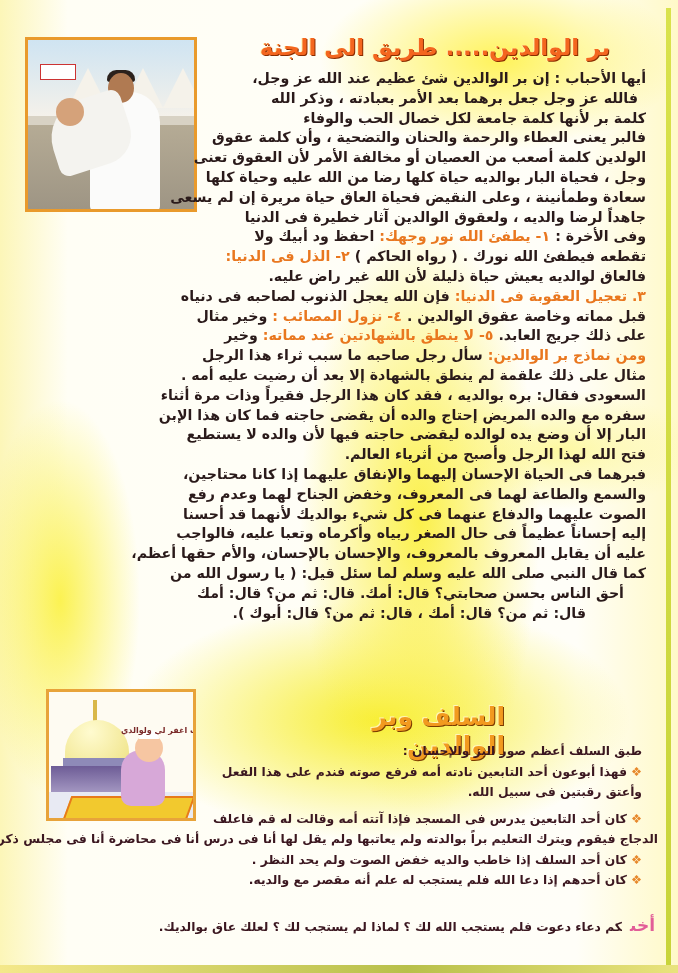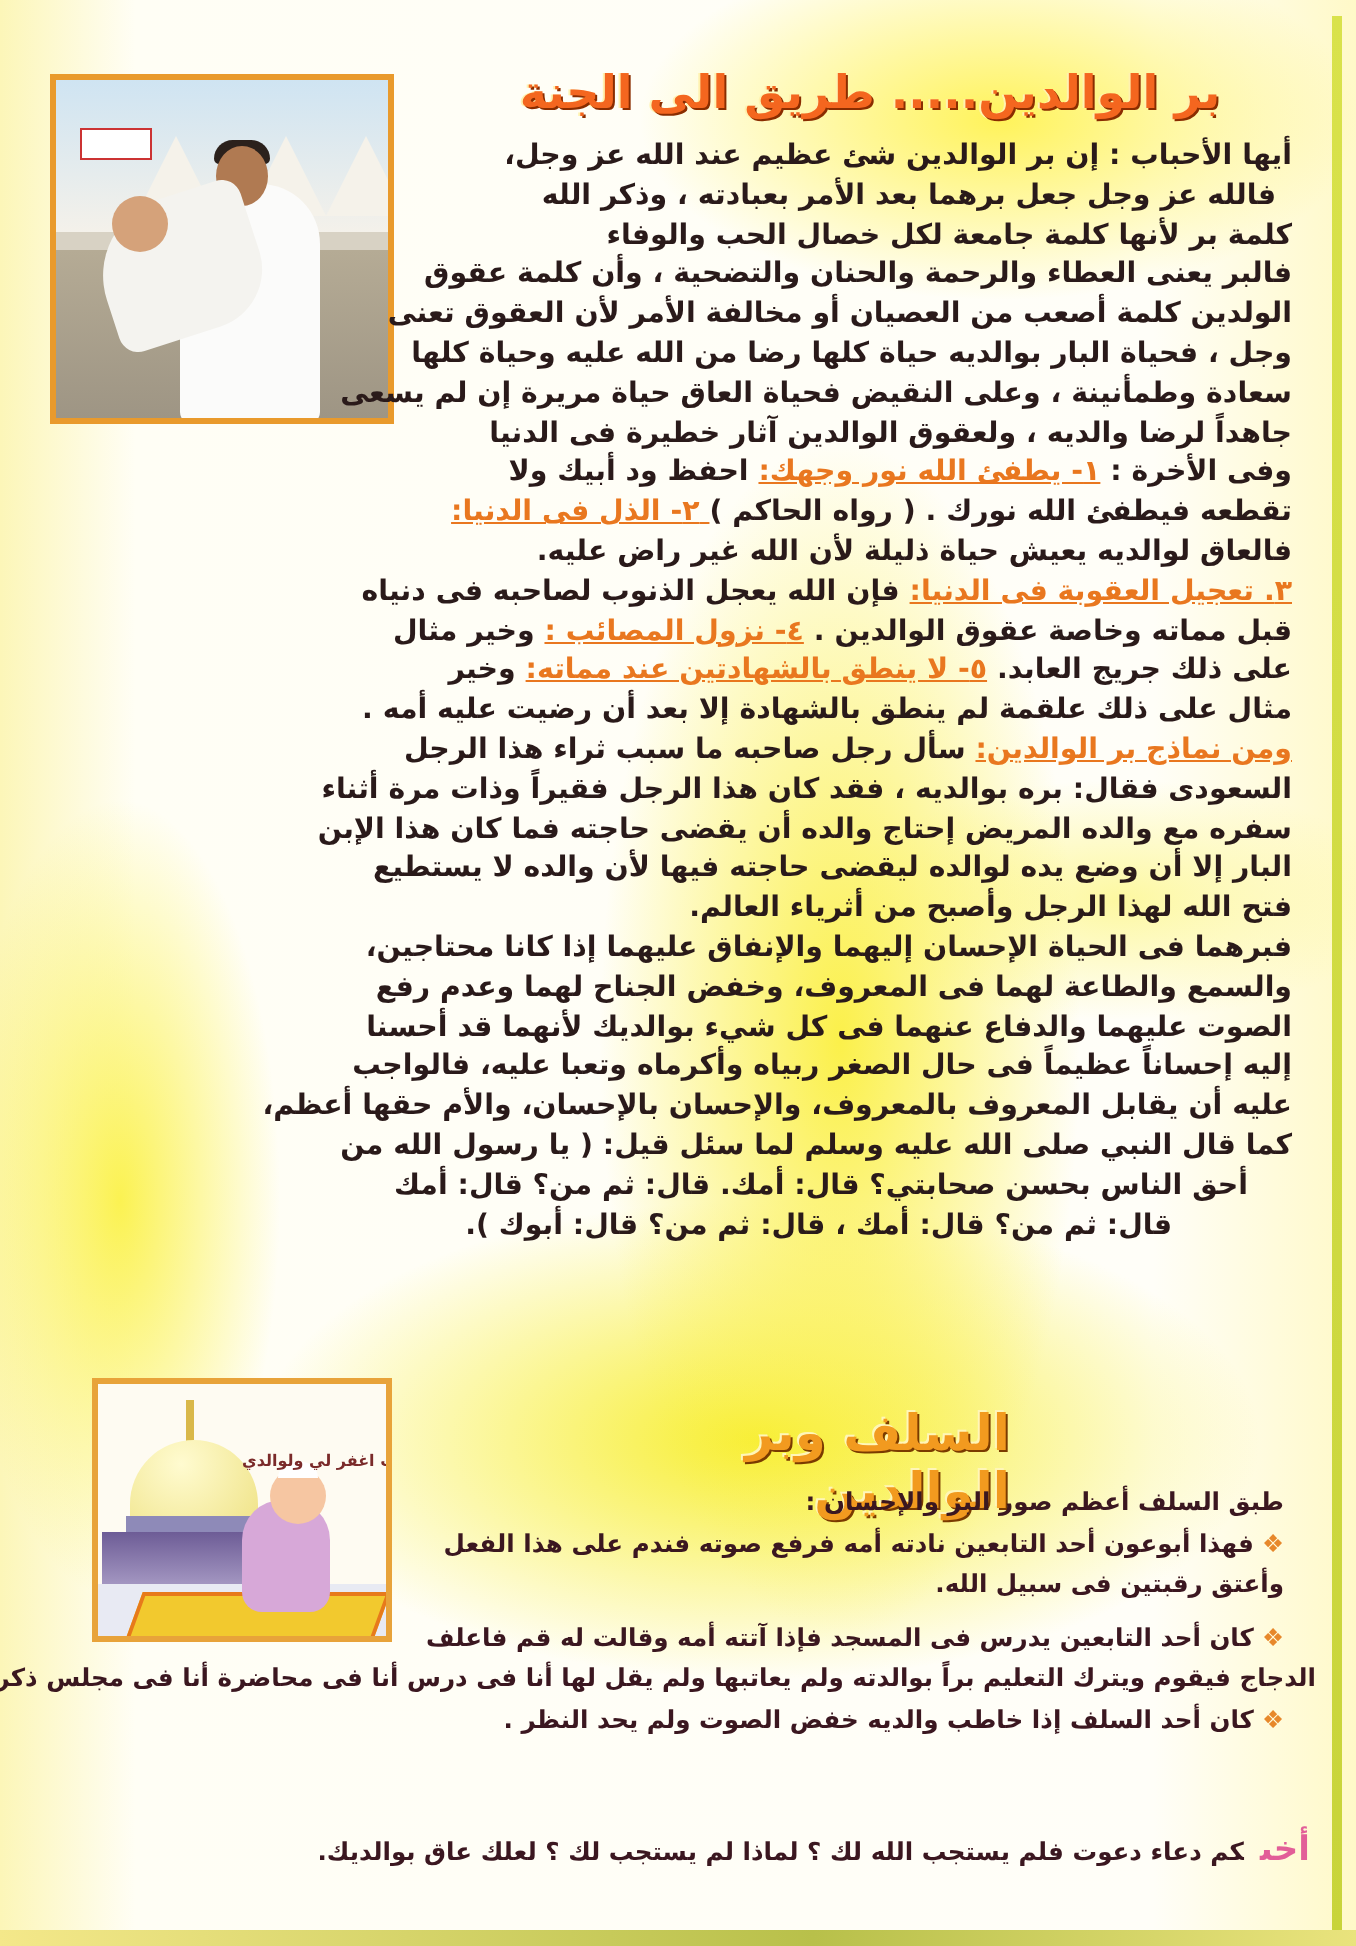--- a/index.html
+++ b/index.html
@@ -24,21 +24,21 @@
     .photo .ground{position:absolute;left:0;bottom:0;width:100%;height:50%;background:linear-gradient(#b5ab95,#9e9584);}
     .photo .man{position:absolute;left:62px;top:52px;width:70px;height:120px;background:#fbfbfa;border-radius:30px 30px 6px 6px;}
     .photo .head{position:absolute;left:80px;top:33px;width:26px;height:30px;border-radius:50%;background:#b07a52;}
     .photo .hair{position:absolute;left:79px;top:30px;width:28px;height:12px;border-radius:14px 14px 4px 4px;background:#2b211c;}
     .photo .old{position:absolute;left:22px;top:58px;width:80px;height:70px;background:#f4f3ef;border-radius:40px 10px 30px 10px;transform:rotate(-18deg);}
     .photo .oldhead{position:absolute;left:28px;top:58px;width:28px;height:28px;border-radius:50%;background:#d5a27a;}
     .photo .sign{position:absolute;left:12px;top:24px;width:34px;height:14px;background:#fff;border:1px solid #c33;}
     .body-text{position:absolute;direction:rtl;text-align:justify;color:#2a1a1a;font-weight:bold;}
     .main{left:42px;top:69px;width:604px;font-size:14.2px;line-height:19.8px;}
     .main p{margin:0;text-align-last:right;}
-    .hl{color:#e9771f;text-decoration:underline;}
+    .hl{color:#e9771f;}
     .sub-title{position:absolute;left:275px;top:702px;width:230px;font-weight:bold;font-size:25px;color:#f29a1f;direction:rtl;
       text-shadow:1px 1px 0 #7a3b00,-1px -1px 0 #fff6b8;}
     .kid{position:absolute;left:46px;top:689px;width:150px;height:132px;border:3px solid #e8a33a;box-sizing:border-box;background:#fefbf2;overflow:hidden;}
     .kid .dome{position:absolute;left:16px;top:28px;width:64px;height:40px;border-radius:32px 32px 0 0;background:radial-gradient(circle at 40% 30%,#fffbd0,#f0e48a);}
     .kid .lamp{position:absolute;left:44px;top:8px;width:4px;height:22px;background:#d9b84a;}
     .kid .base{position:absolute;left:14px;top:66px;width:70px;height:8px;background:#8e8ab8;}
     .kid .wall{position:absolute;left:2px;top:74px;width:84px;height:36px;background:linear-gradient(#6d5c96,#b7acd1);}
     .kid .clouds{position:absolute;left:0;top:100px;width:100%;height:30px;background:#e8eaf3;}
     .kid .rug{position:absolute;left:18px;top:104px;width:120px;height:20px;background:#f2c92e;transform:skewX(-20deg);border:2px solid #e77a1b;}
     .kid .body{position:absolute;left:72px;top:58px;width:44px;height:56px;background:#d7a8d8;border-radius:20px 20px 10px 10px;}
@@ -82,22 +82,22 @@
     <p>الولدين كلمة أصعب من العصيان أو مخالفة الأمر لأن العقوق تعنى</p>
     <p>وجل ، فحياة البار بوالديه حياة كلها رضا من الله عليه وحياة كلها</p>
     <p>سعادة وطمأنينة ، وعلى النقيض فحياة العاق حياة مريرة إن لم يسعى</p>
     <p>جاهداً لرضا والديه ، ولعقوق الوالدين آثار خطيرة فى الدنيا</p>
     <p><span>وفى الأخرة : </span><span class="hl">١- يطفئ الله نور وجهك:</span><span> احفظ ود أبيك ولا</span></p>
     <p><span>تقطعه فيطفئ الله نورك . ( رواه الحاكم )</span><span class="hl"> ٢- الذل فى الدنيا:</span></p>
     <p>فالعاق لوالديه يعيش حياة ذليلة لأن الله غير راض عليه.</p>
     <p><span class="hl">٣. تعجيل العقوبة فى الدنيا:</span><span> فإن الله يعجل الذنوب لصاحبه فى دنياه</span></p>
     <p><span>قبل مماته وخاصة عقوق الوالدين . </span><span class="hl"> ٤- نزول المصائب :</span><span> وخير مثال</span></p>
     <p><span>على ذلك جريج العابد. </span><span class="hl"> ٥- لا ينطق بالشهادتين عند مماته:</span><span> وخير</span></p>
+    <p><span class="hl">ومن نماذج بر الوالدين:</span><span> سأل رجل صاحبه ما سبب ثراء هذا الرجل</span></p>
     <p>مثال على ذلك علقمة لم ينطق بالشهادة إلا بعد أن رضيت عليه أمه .</p>
-    <p><span class="hl">ومن نماذج بر الوالدين:</span><span> سأل رجل صاحبه ما سبب ثراء هذا الرجل</span></p>
     <p>السعودى فقال: بره بوالديه ، فقد كان هذا الرجل فقيراً وذات مرة أثناء</p>
     <p>سفره مع والده المريض إحتاج والده أن يقضى حاجته فما كان هذا الإبن</p>
     <p>البار إلا أن وضع يده لوالده ليقضى حاجته فيها لأن والده لا يستطيع</p>
     <p>فتح الله لهذا الرجل وأصبح من أثرياء العالم.</p>
     <p>فبرهما فى الحياة الإحسان إليهما والإنفاق عليهما إذا كانا محتاجين،</p>
     <p>والسمع والطاعة لهما فى المعروف، وخفض الجناح لهما وعدم رفع</p>
     <p>الصوت عليهما والدفاع عنهما فى كل شيء بوالديك لأنهما قد أحسنا</p>
     <p>إليه إحساناً عظيماً فى حال الصغر ربياه وأكرماه وتعبا عليه، فالواجب</p>
     <p>عليه أن يقابل المعروف بالمعروف، والإحسان بالإحسان، والأم حقها أعظم،</p>
     <p>كما قال النبي صلى الله عليه وسلم لما سئل قيل: ( يا رسول الله من</p>
@@ -120,18 +120,19 @@
 
   <div class="sub-title">السلف وبر الوالدين</div>
 
   <div class="body-text salaf">
     <p class="row" style="padding-right:16px;">طبق السلف أعظم صور البر والإحسان :</p>
     <p class="row" style="padding-right:16px;"><span class="diamond">❖</span><span>فهذا أبوعون أحد التابعين نادته أمه فرفع صوته فندم على هذا الفعل</span></p>
     <p class="row" style="padding-right:16px;margin-bottom:6px;">وأعتق رقبتين فى سبيل الله.</p>
     <p class="row" style="padding-right:16px;"><span class="diamond">❖</span><span>كان أحد التابعين يدرس فى المسجد فإذا آتته أمه وقالت له قم فاعلف</span></p>
     <p class="row" style="white-space:nowrap;">الدجاج فيقوم ويترك التعليم براً بوالدته ولم يعاتبها ولم يقل لها أنا فى درس أنا فى محاضرة أنا فى مجلس ذكر .</p>
     <p class="row" style="padding-right:16px;"><span class="diamond">❖</span><span>كان أحد السلف إذا خاطب والديه خفض الصوت ولم يحد النظر .</span></p>
+    <p class="row" style="padding-right:16px;"><span class="diamond">❖</span><span>كان أحدهم إذا دعا الله فلم يستجب له علم أنه مقصر مع والديه.</span></p>
   </div>
 
   <div class="akhi">
     <span class="akhi-word">أخى</span><span>كم دعاء دعوت فلم يستجب الله لك ؟ لماذا لم يستجب لك ؟ لعلك عاق بوالديك.</span>
   </div>
 </div>
 
 </body></html>

